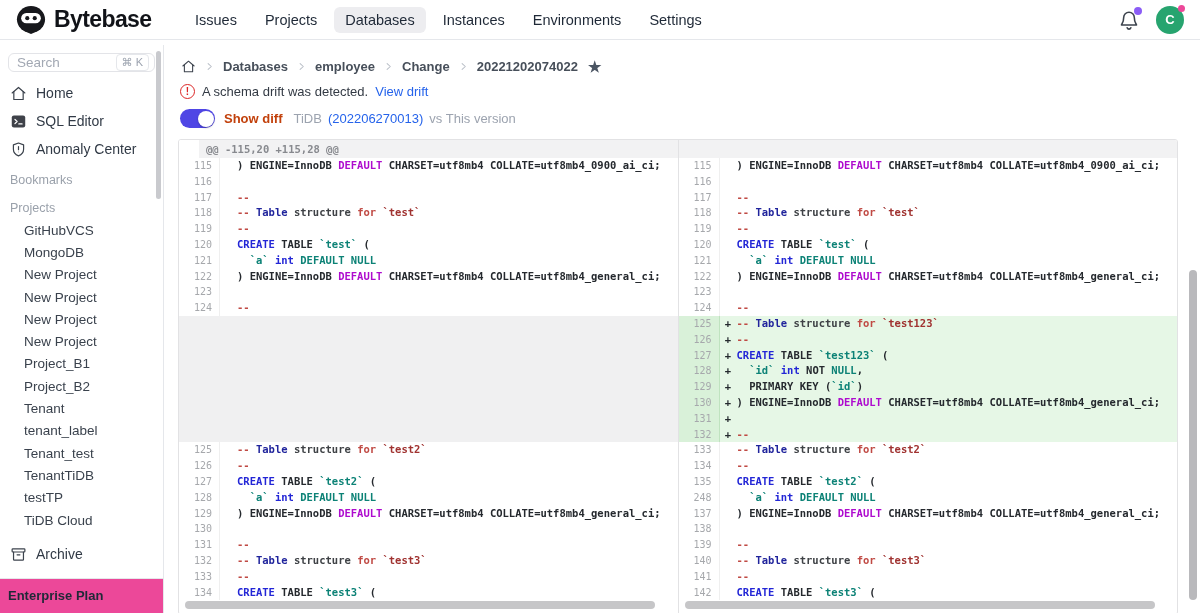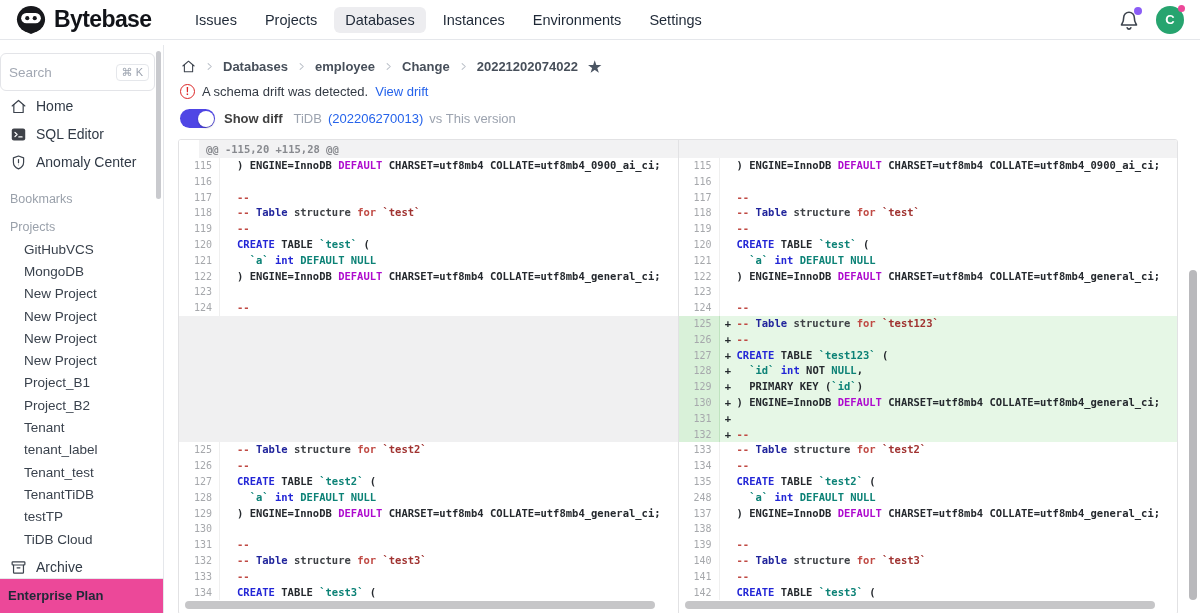--- a/index.html
+++ b/index.html
@@ -16,46 +16,46 @@
   .nav-item.active { background:#ededf0; }
   .topnav-right { margin-left:auto; display:flex; align-items:center; gap:16px; }
   .bell-wrap { position:relative; width:22px; height:22px; }
   .bell-dot { position:absolute; top:-2px; right:-2px; width:8px; height:8px; border-radius:50%; background:var(--c-badge-purple); }
   .avatar { position:relative; width:28px; height:28px; border-radius:50%; background:var(--c-avatar); color:#fff;
             display:flex; align-items:center; justify-content:center; font-size:13px; font-weight:700; }
   .avatar-dot { position:absolute; top:-1px; right:-1px; width:7px; height:7px; border-radius:50%; background:var(--c-badge-pink); }
 
   
   .sidebar { position:absolute; top:45px; left:0; width:164px; bottom:0; border-right:1px solid #e5e7eb; background:#fff; padding-top:8px; }
-  .search-box { margin:0 8px 7px 0; height:38px; border:1px solid #e3e4e8; border-radius:6px; display:flex; align-items:center; padding:0 5px 0 8px; }
+  .search-box { margin:0 8px 7px 8px; height:19px; border:1px solid #e3e4e8; border-radius:6px; display:flex; align-items:center; padding:0 5px 0 8px; }
   .search-box input { border:none; outline:none; width:80px; font-size:13.5px; color:#374151; font-family:"Liberation Sans",sans-serif; }
   .search-box input::placeholder { color:#a2a8b3; }
   .kbd { margin-left:auto; border:1px solid #e5e7eb; border-radius:4px; padding:1px 5px; font-size:11px; color:#9ca3af; background:#fff; white-space:nowrap; }
-  .side-nav-item { height:28px; display:flex; gap:9px; padding:0 10px; font-size:14px; color:#313a46; cursor:pointer; }
+  .side-nav-item { height:28px; display:flex; align-items:center; gap:9px; padding:0 10px; font-size:14px; color:#313a46; cursor:pointer; }
   .side-nav-item svg { flex-shrink:0; }
   .side-section { padding:10px 10px 4px 10px; font-size:12.5px; color:#9aa1ab; }
   .proj-item { height:22.3px; display:flex; align-items:center; padding:0 8px 0 24px; font-size:13.5px; color:#3a424d; cursor:pointer; white-space:nowrap; }
   .archive-item { margin-top:9px; }
   .plan-bar { position:absolute; bottom:0; left:0; right:0; border-top:1px solid #e5e7eb; padding:9px 8px 10px 8px;
               font-size:13px; font-weight:700; color:#1f2937; background:#ec4899; }
   .side-scroll { position:absolute; top:6px; right:2px; width:5px; height:148px; border-radius:3px; background:#c9cace; }
 
   
   .main { position:absolute; top:45px; left:164px; right:0; bottom:0; background:#fff; }
   .breadcrumb { display:flex; align-items:center; gap:8px; padding:14px 0 0 17px; font-size:13px; font-weight:700; color:#474f5a; }
   .crumb { cursor:pointer; white-space:nowrap; }
   .crumb-star { font-size:15px; color:#4b5563; margin-left:2px; cursor:pointer; line-height:1; }
   .alert-row { display:flex; align-items:center; gap:7px; padding:10px 0 0 16px; font-size:13px; color:#333a44; font-weight:500; }
   .alert-icon { width:15px; height:15px; border:1.6px solid var(--c-red); border-radius:50%; color:var(--c-red);
                 font-size:10px; font-weight:800; display:flex; align-items:center; justify-content:center; line-height:1; }
   .link { color:var(--c-link); cursor:pointer; }
   .toolbar-row { display:flex; align-items:center; gap:9px; padding:10px 0 0 16px; font-size:13px; }
   .toggle { width:35px; height:19px; border-radius:10px; background:var(--c-accent); position:relative; cursor:pointer; flex-shrink:0; }
   .toggle-knob { position:absolute; top:1.5px; right:1.5px; width:16px; height:16px; border-radius:50%; background:#fff; box-shadow:0 1px 2px rgba(0,0,0,.25); }
-  .toggle-label { font-weight:700; color:#404040; }
+  .toggle-label { font-weight:700; color:#c2410c; }
   .muted { color:#9ca3af; }
 
   
   .diff-box { margin:11px 0 0 14px; width:1000px; height:476px; border:1px solid #e2e2e4; border-radius:3px;
               background:#fff; display:flex; overflow:hidden; position:relative; }
   .pane { width:499px; overflow:hidden; position:relative; }
   .pane-divider { width:1px; background:#e2e2e4; }
   .pane-hdr { height:18px; display:flex; font-family:"DejaVu Sans Mono","Liberation Mono",monospace; font-size:10.5px; font-weight:700; color:#87898e; }
   .hdr-gut { width:20px; background:#fff; }
   .hdr-fill { flex:1; background:#f2f2f3; padding-left:7px; line-height:18px; white-space:pre; }

